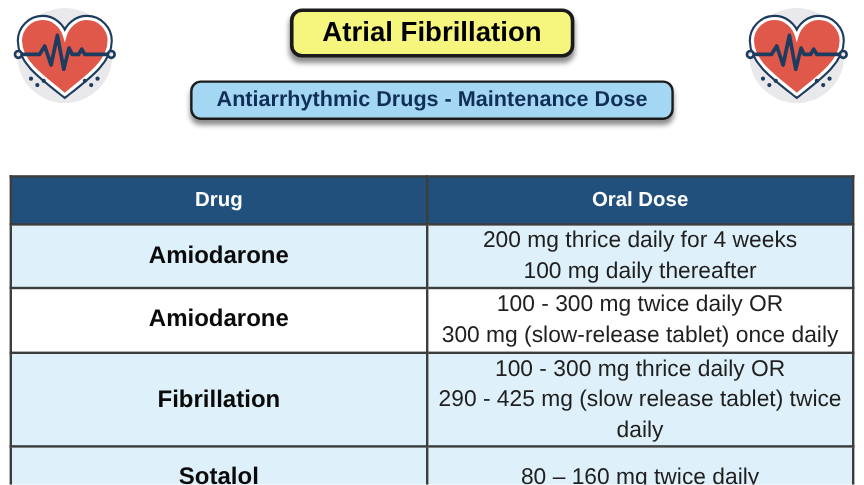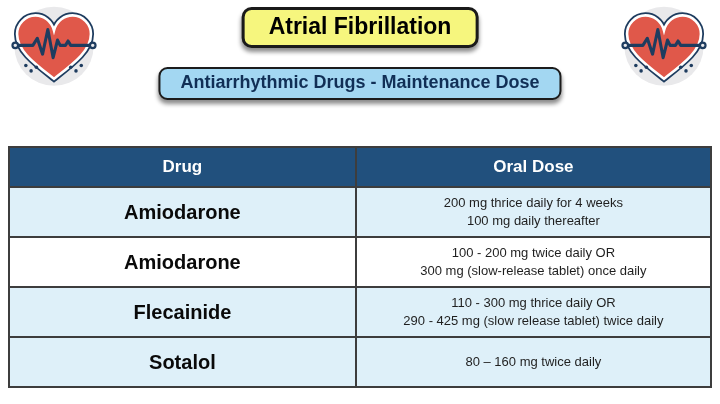--- a/index.html
+++ b/index.html
@@ -71,21 +71,21 @@
   .dose-table th {
     background: #21507d;
     color: #ffffff;
     font-size: 17px;
     font-weight: bold;
     height: 38px;
   }
   .dose-table td { height: 48px; background: #ffffff; }
   .dose-table tr.stripe td { background: #def0f9; }
   td.drug-cell { font-weight: bold; font-size: 20px; color: #0a0a0a; }
-  td.dose-cell { font-size: 13px; color: #1f1f1f; line-height: 1.35; }
+  td.dose-cell { font-size: 19px; color: #1f1f1f; line-height: 1.35; }
   .col-drug { width: 49.4%; }
   .dose-line:empty { display: none; }
 </style>
 </head>
 <body>
 
 <div class="canvas">
 
   <div class="icon-wrap icon-left">
     <svg viewBox="0 0 100 100" width="88" height="88">
@@ -148,28 +148,28 @@
       <tr class="stripe">
         <td class="drug-cell">Amiodarone</td>
         <td class="dose-cell">
           <div class="dose-line">200 mg thrice daily for 4 weeks</div>
           <div class="dose-line">100 mg daily thereafter</div>
         </td>
       </tr>
       <tr>
         <td class="drug-cell">Amiodarone</td>
         <td class="dose-cell">
-          <div class="dose-line">100 - 200 mg twice daily OR</div>
+          <div class="dose-line">100 - 300 mg twice daily OR</div>
           <div class="dose-line">300 mg (slow-release tablet) once daily</div>
         </td>
       </tr>
       <tr class="stripe">
-        <td class="drug-cell">Flecainide</td>
+        <td class="drug-cell">Fibrillation</td>
         <td class="dose-cell">
-          <div class="dose-line">110 - 300 mg thrice daily OR</div>
+          <div class="dose-line">100 - 300 mg thrice daily OR</div>
           <div class="dose-line">290 - 425 mg (slow release tablet) twice daily</div>
         </td>
       </tr>
       <tr class="stripe">
         <td class="drug-cell">Sotalol</td>
         <td class="dose-cell">
           <div class="dose-line">80 – 160 mg twice daily</div>
 
         </td>
       </tr>

